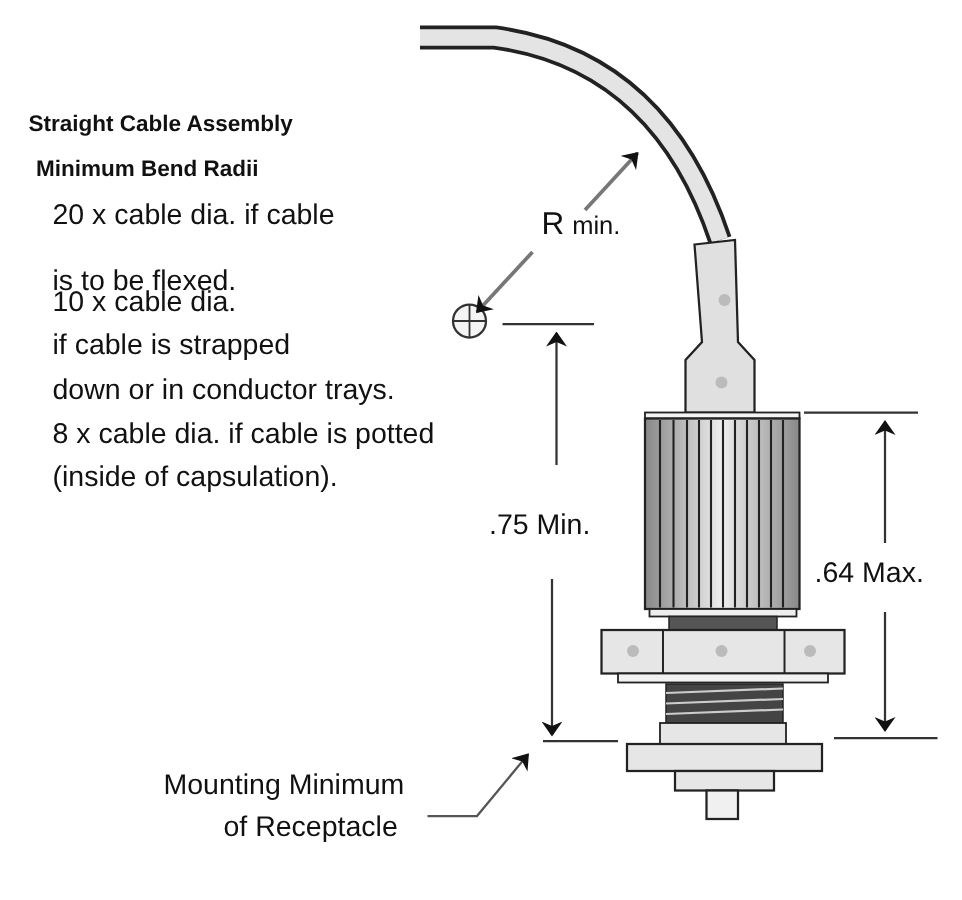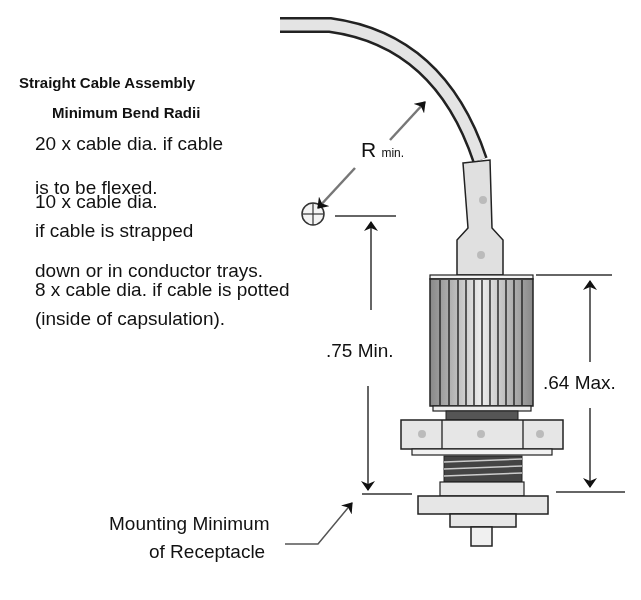--- a/index.html
+++ b/index.html
@@ -2,21 +2,21 @@
 <html><head>
 <meta charset="utf-8">
 <style>
   html, body { margin:0; padding:0; background:#ffffff; }
   body { width:641px; height:600px; position:relative; overflow:hidden;
          font-family:"Liberation Sans", sans-serif; color:#111; }
   .txt { position:absolute; white-space:nowrap; }
   .title { font-weight:bold; font-size:15px; }
   .body-line { font-size:19px;text-align:right; }
   .dim { font-size:19px; }
-  .small { font-size:12px; }
+  .small { font-size:17px; }
   svg { position:absolute; left:0; top:0; }
 </style>
 </head>
 <body>
 
 <svg width="641" height="600" viewBox="0 0 641 600">
   <defs>
     <marker id="ah" markerWidth="10" markerHeight="14" refX="9" refY="7" orient="auto" markerUnits="userSpaceOnUse">
       <path d="M0,0 L10,7 L0,14 L3,7 Z" fill="#111"></path>
     </marker>
@@ -106,27 +106,27 @@
     <line x1="590" y1="408" x2="590" y2="487" stroke="#333" stroke-width="1.5" marker-end="url(#ah)"></line>
     <line x1="556" y1="492" x2="625" y2="492" stroke="#333" stroke-width="1.5"></line>
   </g>
 
   <g>
     <polyline points="285,544 318,544 352,503" fill="none" stroke="#555" stroke-width="1.5" marker-end="url(#ah)"></polyline>
   </g>
 </svg>
 
 <div class="txt title" style="left:19px;top:74px;">Straight Cable Assembly</div>
-<div class="txt title" style="left:52px;top:104px;">Minimum Bend Radii</div>
+<div class="txt title" style="left:24px;top:104px;">Minimum Bend Radii</div>
 
 <div class="txt body-line" style="left:35px;top:133px;">20 x cable dia. if cable</div>
 <div class="txt body-line" style="left:35px;top:162px;margin-top:15px;">is to be flexed.</div>
 <div class="txt body-line" style="left:35px;top:191px;">10 x cable dia.</div>
 <div class="txt body-line" style="left:35px;top:220px;">if cable is strapped</div>
-<div class="txt body-line" style="left:35px;top:250px;margin-top:10px;">down or in conductor trays.</div>
+<div class="txt body-line" style="left:35px;top:250px;">down or in conductor trays.</div>
 <div class="txt body-line" style="left:35px;top:279px;">8 x cable dia. if cable is potted</div>
 <div class="txt body-line" style="left:35px;top:308px;">(inside of capsulation).</div>
 
 <div class="txt dim" style="left:361px;top:138px;">
   <span style="font-size:21px;">R</span>
   <span class="small">min.</span>
 </div>
 
 <div class="txt dim" style="left:326px;top:340px;">.75 Min.</div>
 <div class="txt dim" style="left:543px;top:372px;">.64 Max.</div>

